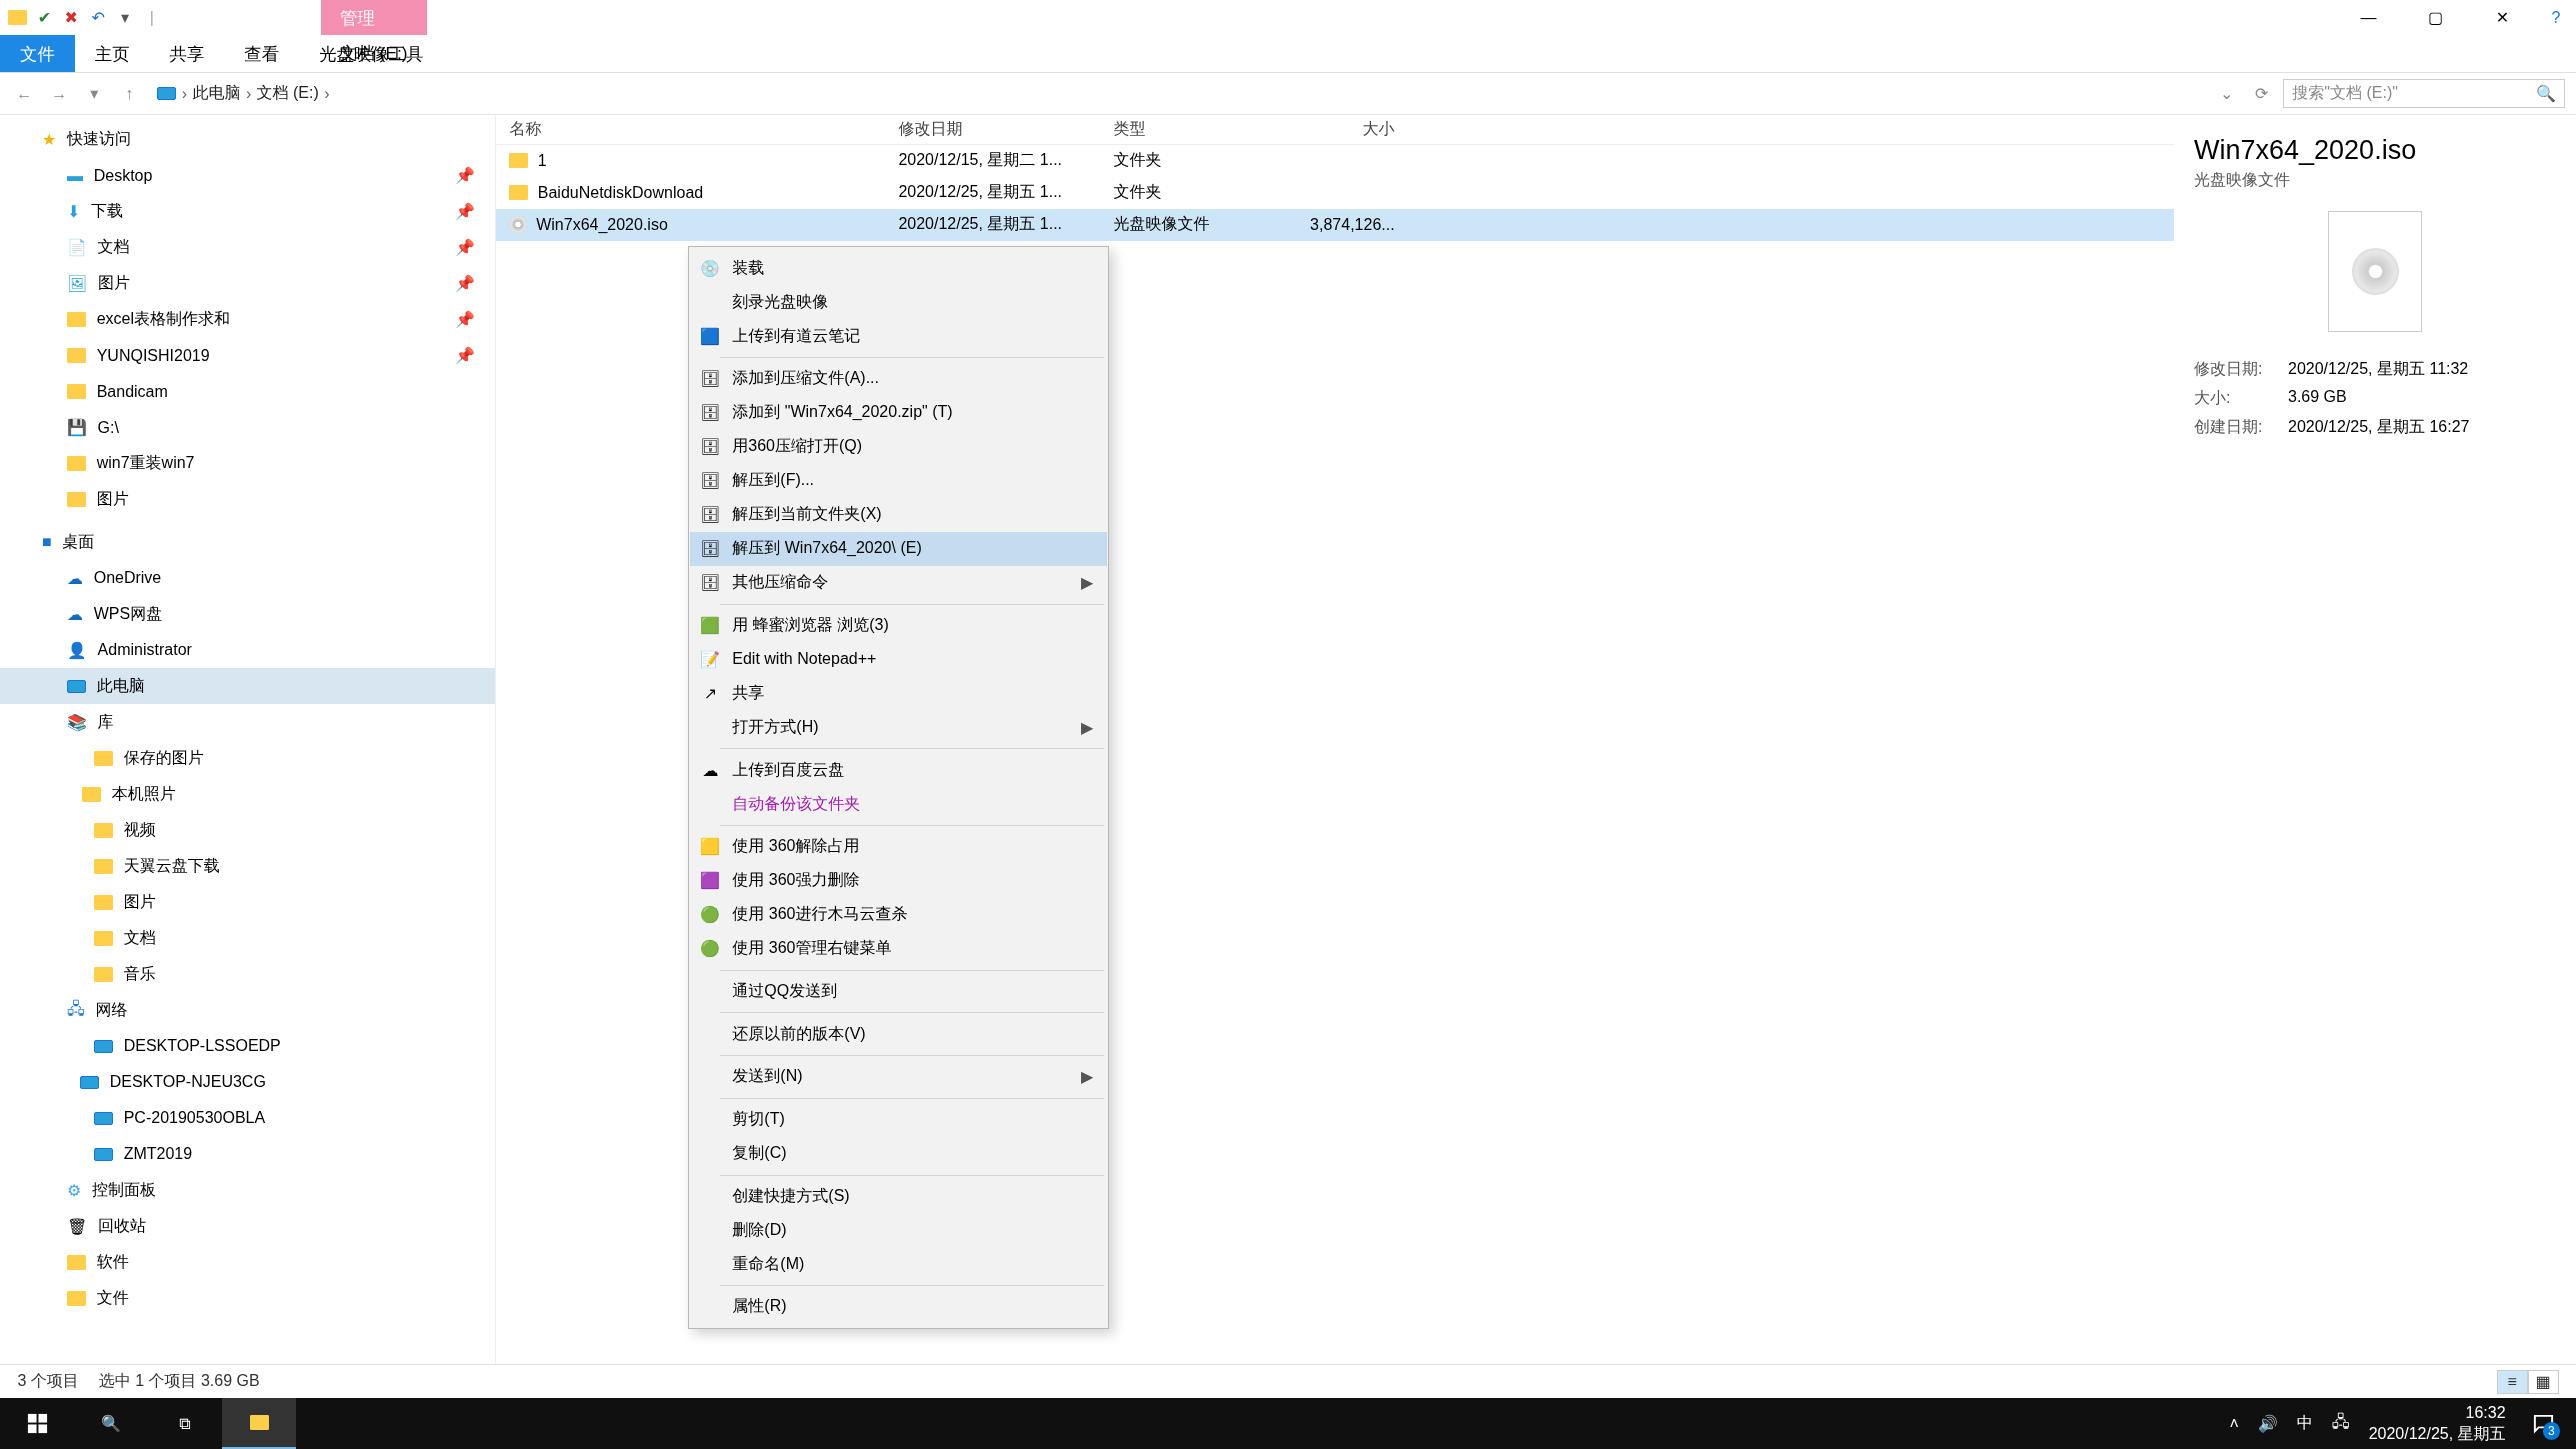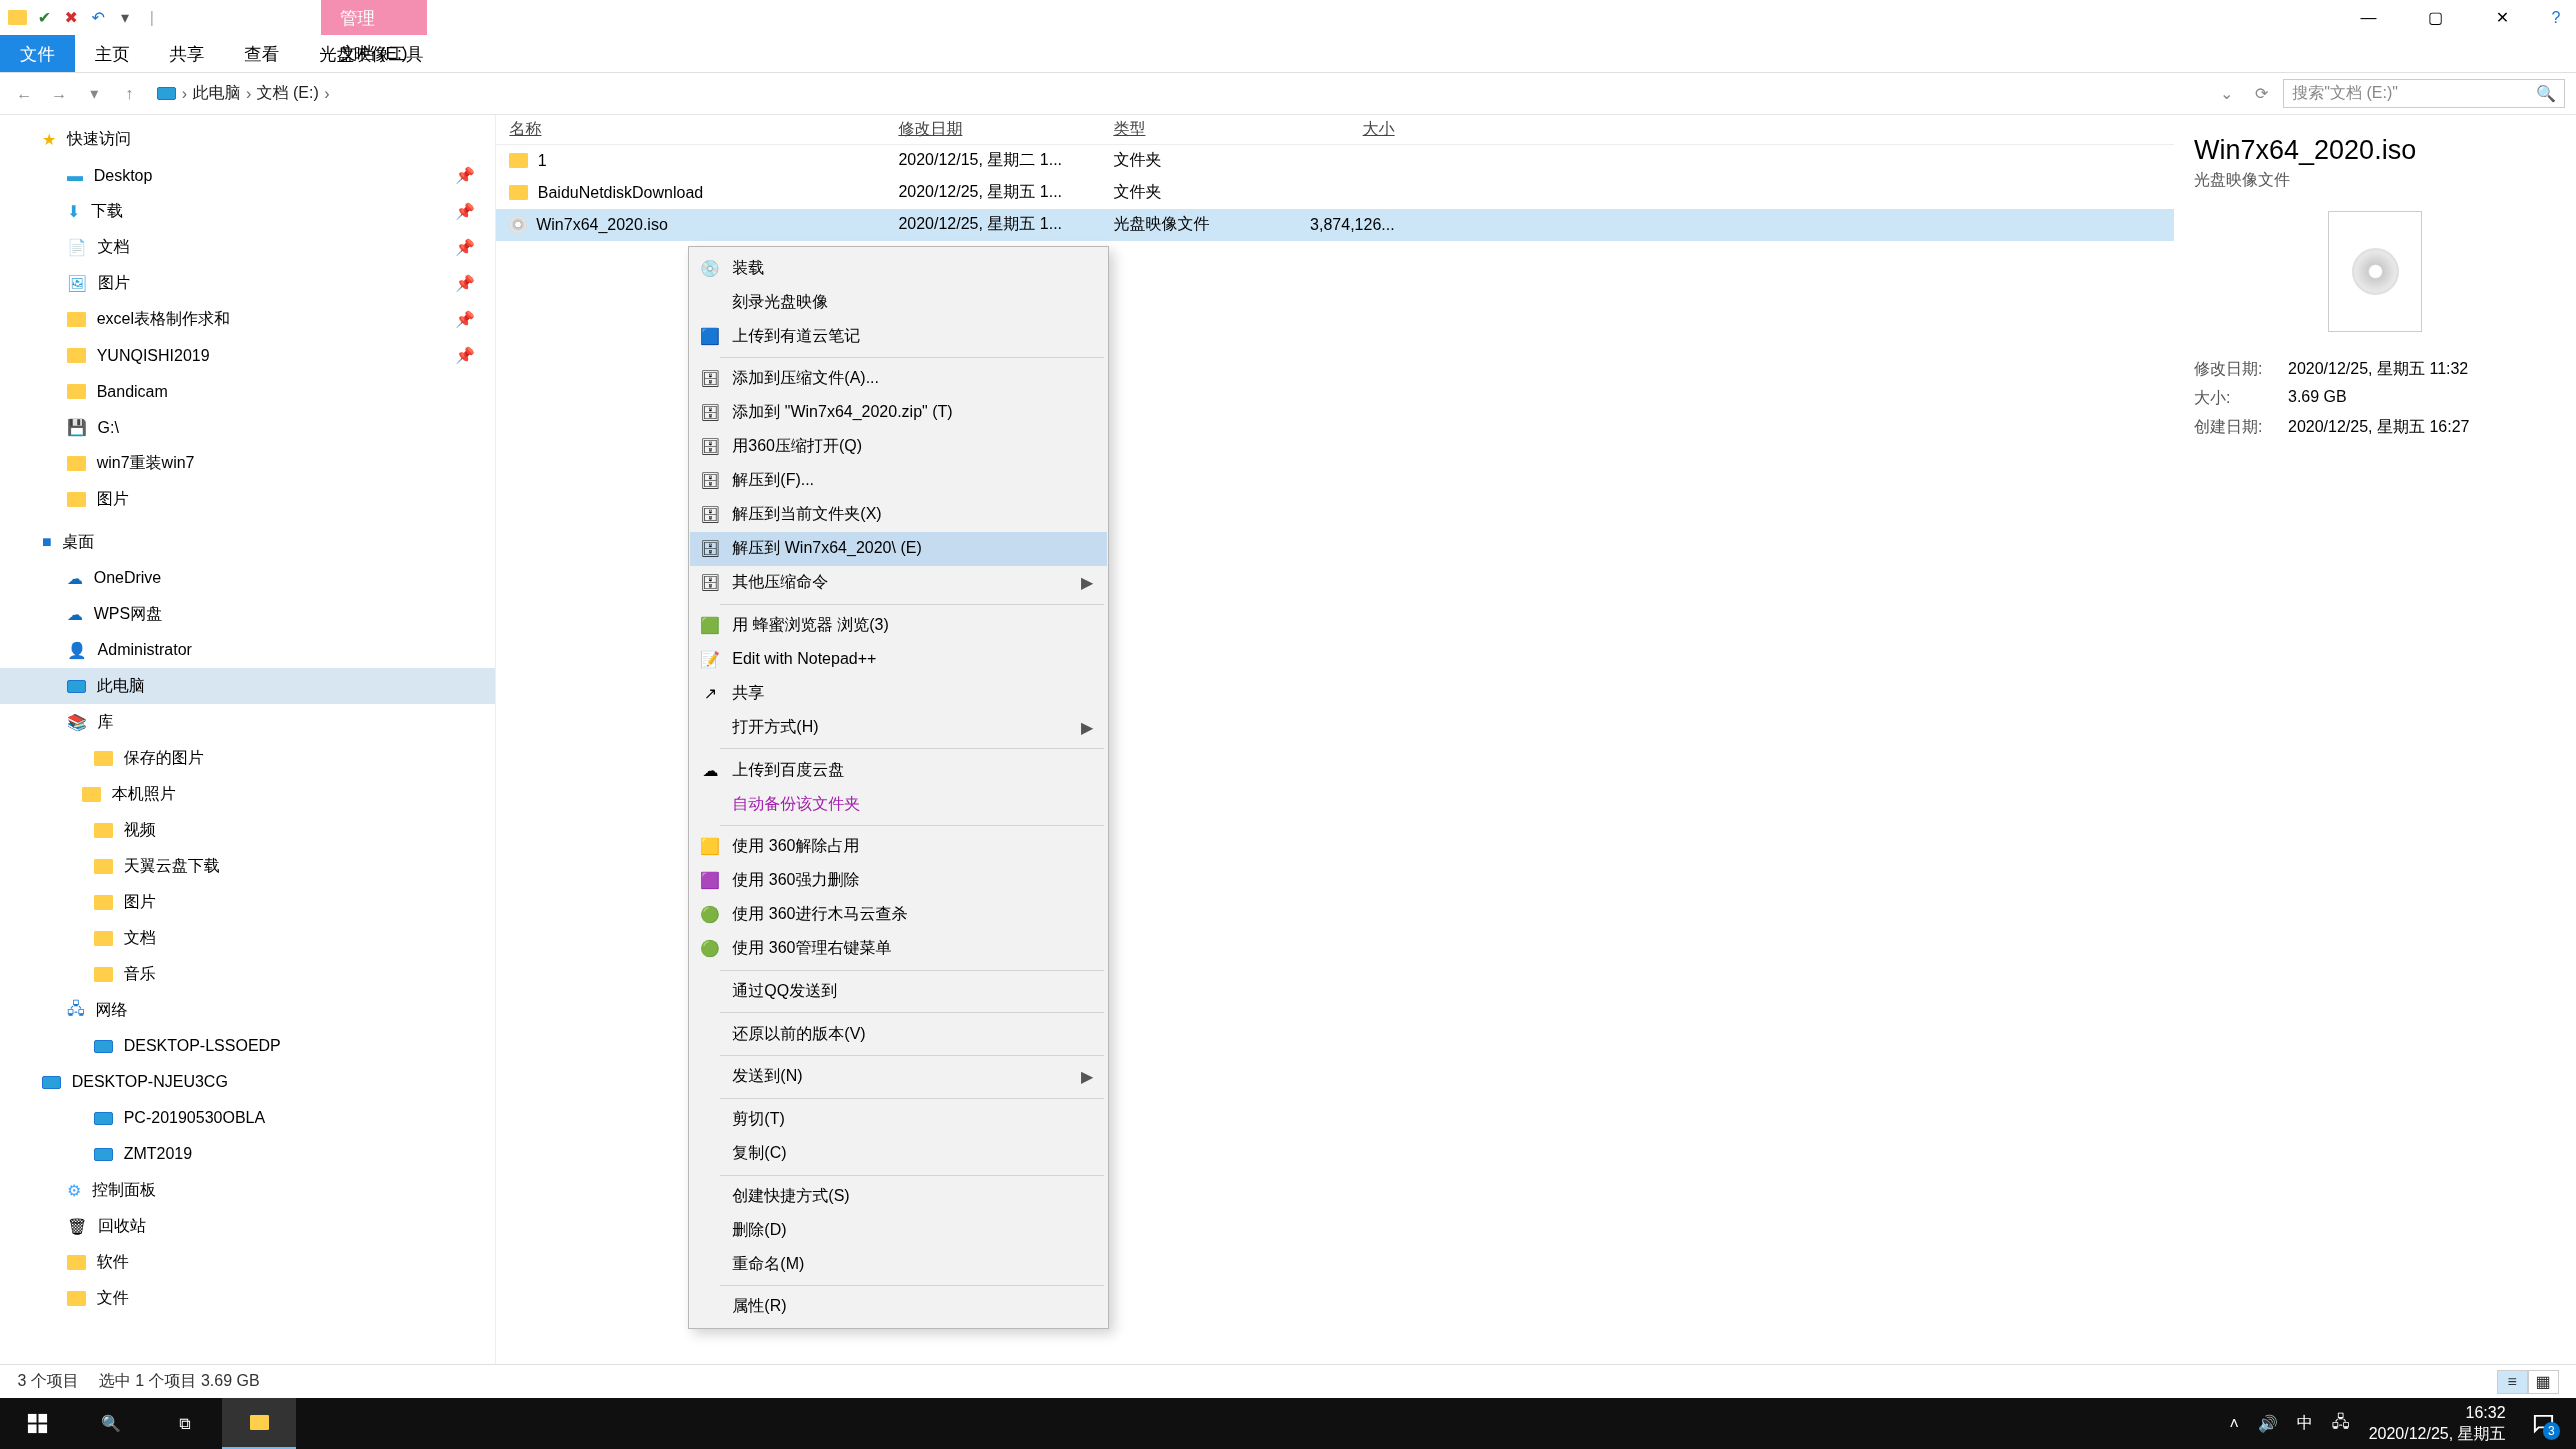--- a/index.html
+++ b/index.html
@@ -46,21 +46,21 @@
     background: #29a0da;
     border: 0.7px solid #1976d2;
     border-radius: 2px;
     display: inline-block;
     vertical-align: middle;
     position: relative;
   }
 
   
   .filepane { flex: 1; position: relative; }
-  .colhdr { height: 29.5px; display: flex; align-items: center; border-bottom: 0.7px solid #eee; color: #444; text-decoration: underline; }
+  .colhdr { height: 29.5px; display: flex; align-items: center; border-bottom: 0.7px solid #eee; color: #444; }
   .colhdr div { padding-left: 13.4px; }
   .filerow { height: 32px; display: flex; align-items: center; }
   .filerow.sel { background: #cde6f7; }
   .filerow div { padding-left: 13.4px; overflow:hidden; white-space:nowrap; text-overflow:ellipsis; }
   .c-name { width: 389px; display: flex; align-items: center; gap: 9.4px; }
   .c-date { width: 215px; }
   .c-type { width: 174px; }
   .c-size { width: 134px; text-align:right; padding-right:13.4px;}
 
   
@@ -258,21 +258,21 @@
         <span>音乐</span>
       </div>
     <div class="navitem depth2">
         <span style="color:#1976d2">🖧</span>
         <span>网络</span>
       </div>
     <div class="navitem" style="padding-left:94px">
         <span class="monitor"></span>
         <span>DESKTOP-LSSOEDP</span>
       </div>
-    <div class="navitem" style="padding-left:42px">
+    <div class="navitem" style="padding-left:80px">
         <span class="monitor"></span>
         <span>DESKTOP-NJEU3CG</span>
       </div>
     <div class="navitem" style="padding-left:94px">
         <span class="monitor"></span>
         <span>PC-20190530OBLA</span>
       </div>
     <div class="navitem" style="padding-left:94px">
         <span class="monitor"></span>
         <span>ZMT2019</span>

